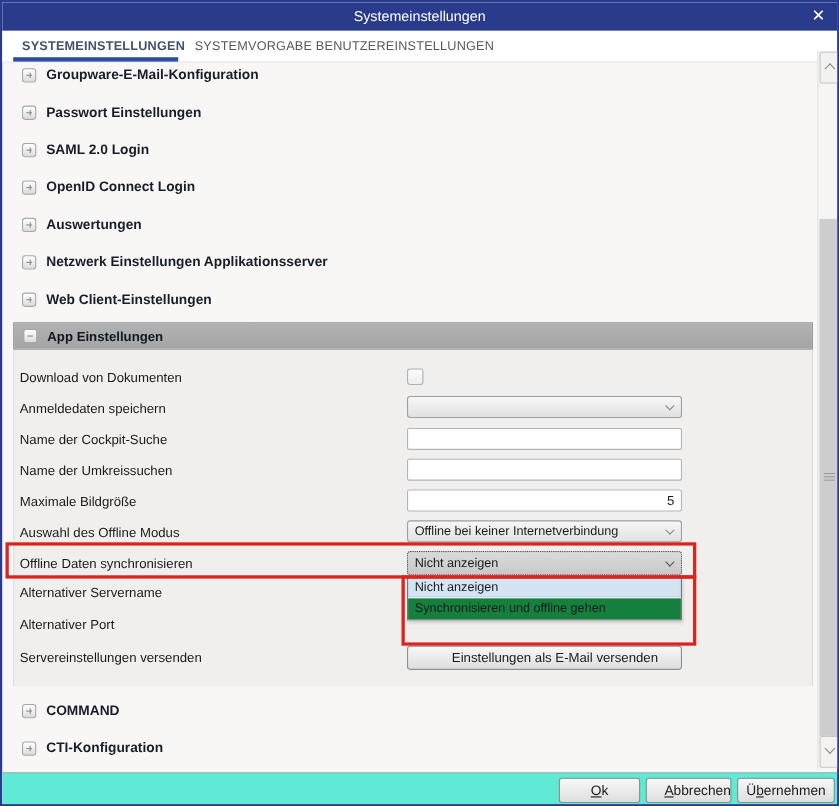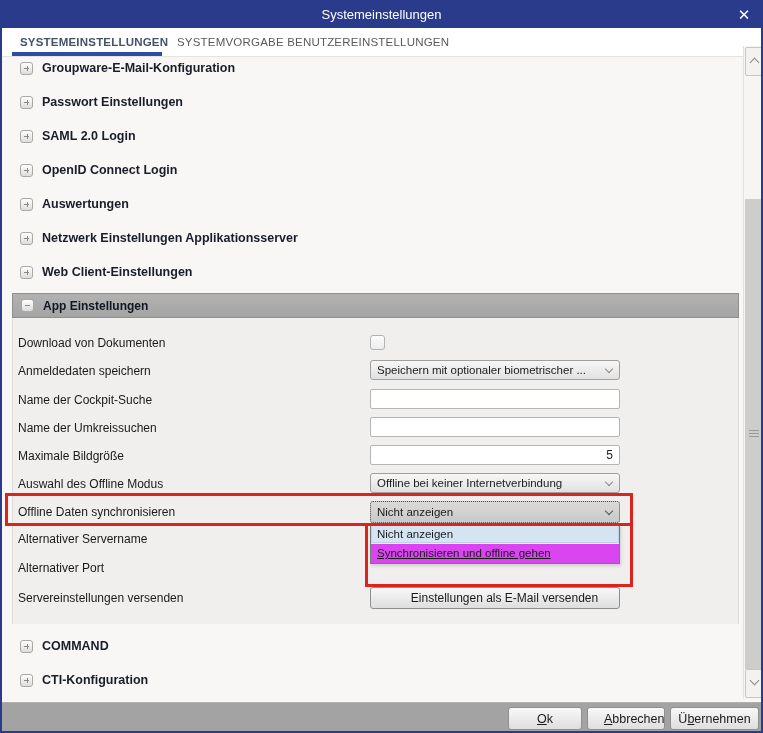--- a/index.html
+++ b/index.html
@@ -68,42 +68,42 @@
              background:linear-gradient(#f8f8f8,#dedede); font-family:"Liberation Sans", sans-serif;
              font-size:12px; color:#1b1b1b;padding-left:19px; }
 
   
   .popup { position:absolute; left:368px; top:522px; width:250px; background:#ffffff;
            border:1px solid #7a7a7a; z-index:5; box-shadow:1px 2px 3px rgba(0,0,0,.15); }
   .opt { height:19px; line-height:19px; font-size:11.5px; color:#1b1b1b; padding:0 6px;
          white-space:nowrap; border-bottom:1px solid #ececec; }
   .opt:last-child { border-bottom:none; }
   .opt.hl { background:#d5e4f3; box-shadow:inset 0 0 0 1px #bcd4ea; }
-  .opt.alt { background:#d946ef;text-decoration:underline; }
+  .opt.alt { background:#15803d; }
 
   
   .ann { position:absolute; border:3px solid #dc241f; z-index:10; pointer-events:none; }
   .ann1 { left:3px; top:491px; width:628px; height:33px; }
   .ann2 { left:363px; top:521px; width:268px; height:64px; }
 
   
   .sbar { position:absolute; left:741px; top:44px; width:20px; height:653px; background:#f6f5f4;
           border-left:1px solid #e2e1e0; }
   .sbtn { position:absolute; left:1px; width:18px; height:29px; background:#f3f2f1;
           border:1px solid #c6c6c6; border-radius:2px; }
   .sbtn .chev { position:absolute; left:5px; width:7px; height:7px;
                 border-right:1.7px solid #8a8a8a; border-bottom:1.7px solid #8a8a8a; }
   .sbtn.up { top:1px; } .sbtn.up .chev { top:11px; transform:rotate(-135deg); }
   .sbtn.down { top:623px; } .sbtn.down .chev { top:7px; transform:rotate(45deg); }
   .sthumb { position:absolute; left:1px; top:153px; width:18px; height:470px; background:#cdcdcd; }
   .grip { position:absolute; left:4px; top:50%; width:10px; height:8px; margin-top:-4px; }
   .grip i { display:block; height:1px; background:#9a9a9a; margin-bottom:2px; }
 
   
-  .footer { position:absolute; left:0; right:0; top:700px; height:29px; background:#a3a3a3;
+  .footer { position:absolute; left:0; right:0; top:700px; height:29px; background:#5eead4;
             border-top:1px solid #b0b0b0; }
   .fbtn { position:absolute; top:4px; height:23px; border:1px solid #8f8f8f; border-radius:3px;
           background:linear-gradient(#f8f8f8,#dedede); font-family:"Liberation Sans", sans-serif;
           font-size:12.5px; color:#1b1b1b; }
   .fbtn u { text-decoration:underline; }
   .fbtn.ok { left:506px; width:74px; }
   .fbtn.cancel { left:585px; width:78px;padding-left:16px; }
   .fbtn.apply { left:668px; width:89px; }
 </style>
 </head>
@@ -158,21 +158,20 @@
   <div class="panel"></div>
 
   <div class="srow" style="top:333px">
     <span class="rlbl" style="top:1px">Download von Dokumenten</span>
     <span class="checkbox"></span>
   </div>
 
   <div class="srow" style="top:358px">
     <span class="rlbl">Anmeldedaten speichern</span>
     <div class="ctl250 combo">
-      <span>Speichern mit optionaler biometrischer ...</span>
       <span class="chev"></span>
     </div>
   </div>
 
   <div class="srow" style="top:387px">
     <span class="rlbl">Name der Cockpit-Suche</span>
     <input class="ctl250 tinput" value="" style="">
   </div>
 
   <div class="srow" style="top:415px">

